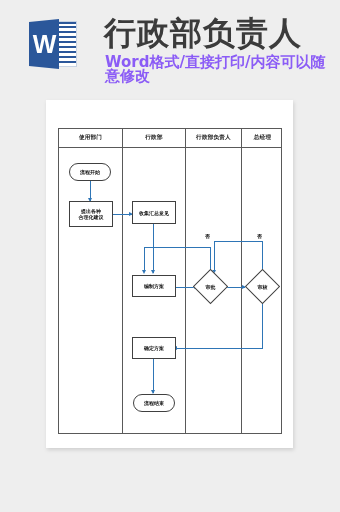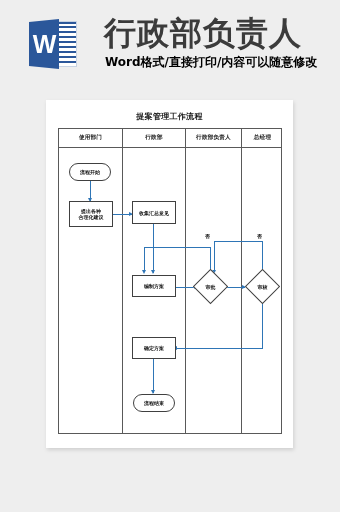--- a/index.html
+++ b/index.html
@@ -33,22 +33,22 @@
     font-family: "Liberation Sans", sans-serif; letter-spacing: -1px;
   }
   .banner-title {
     position: absolute; left: 104px; top: 17px;
     font-size: 32px; line-height: 32px; font-weight: bold;
     color: #3b3b3b; letter-spacing: 1px;
     font-family: "DejaVu Sans", sans-serif;
   }
   .banner-sub {
     position: absolute; left: 105px; top: 55px;
-    font-size: 12px; line-height: 14px; font-weight: bold;
-    color: #000000; letter-spacing: 0px;
+    font-size: 15px; line-height: 14px; font-weight: bold;
+    color: #8b5cf6; letter-spacing: 0px;
     font-family: "DejaVu Sans", sans-serif;
   }
 
   
   .paper {
     position: absolute; left: 46px; top: 100px;
     width: 247px; height: 348px;
     background: #ffffff;
     box-shadow: 1px 2px 4px rgba(0,0,0,0.13);
   }
@@ -124,21 +124,20 @@
       <div class="wl-fold"></div>
       <div class="wl-w">W</div>
     </div>
 
     <div class="banner-title">行政部负责人</div>
     <div class="banner-sub">Word格式/直接打印/内容可以随意修改</div>
   </div>
 
   <div class="paper">
 
-    <div class="doc-title">提案管理工作流程</div>
 
     <div class="ftable">
 
       <div class="col-line" style="left:63px;"></div>
       <div class="col-line" style="left:126px;"></div>
       <div class="col-line" style="left:182px;"></div>
       <div class="row-line" style="top:18px;"></div>
 
       <div class="hdr-cell" style="left:0;width:63px;">
         <span>使用部门</span>

